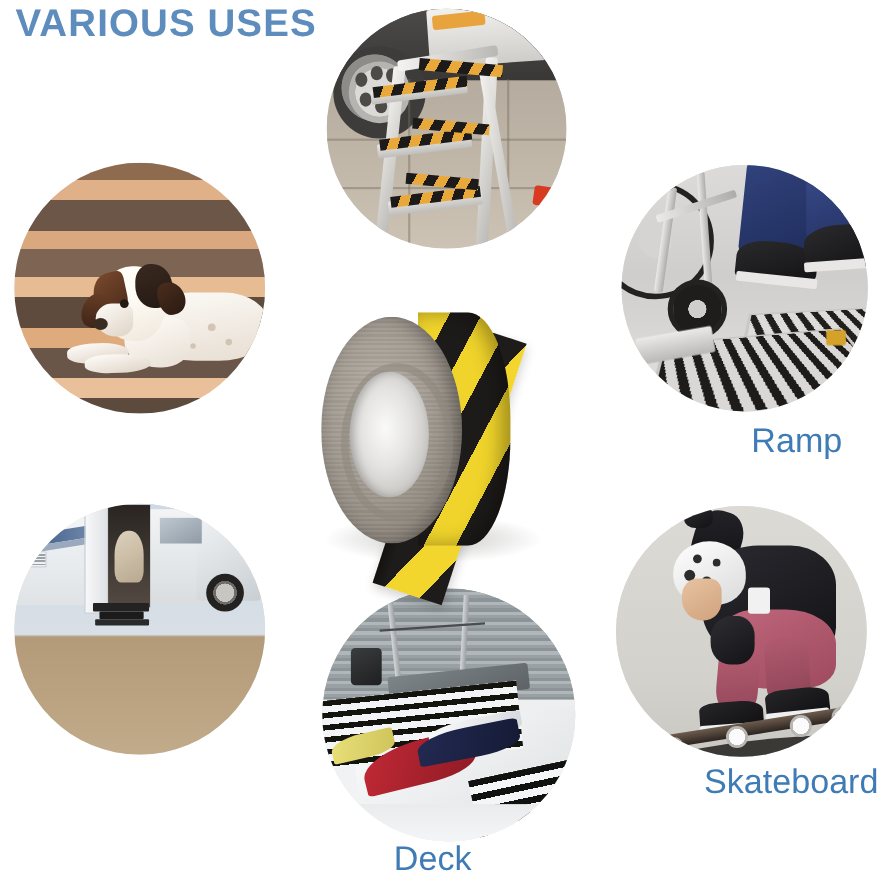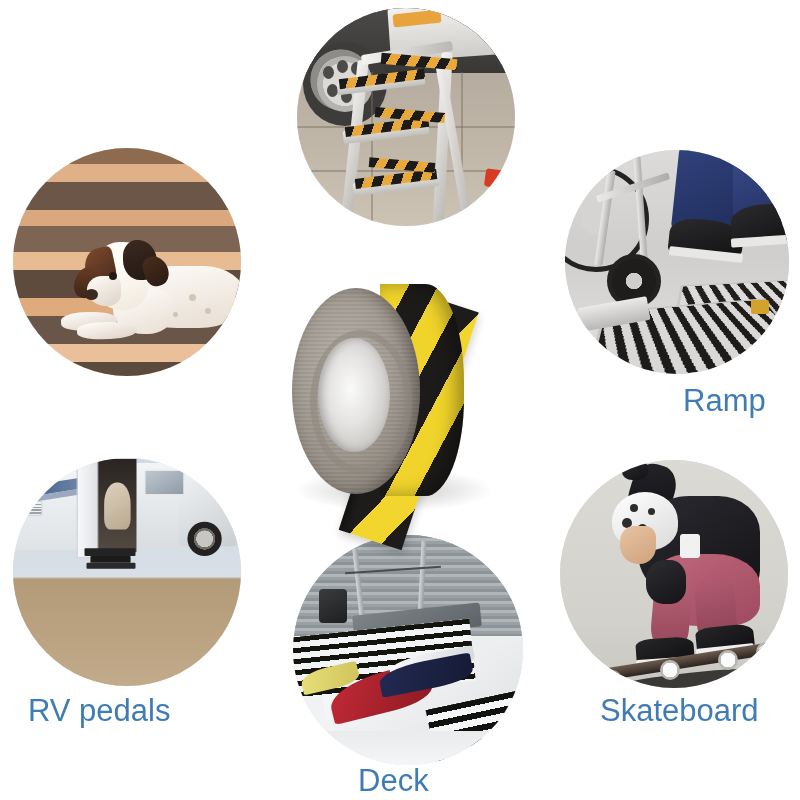--- a/index.html
+++ b/index.html
@@ -233,20 +233,21 @@
      background:linear-gradient(to right,rgba(0,0,0,.35),rgba(0,0,0,0));
      transform:rotate(18deg);transform-origin:top left;}
   .roll-shadow{position:absolute;left:6px;top:186px;width:200px;height:44px;
      background:radial-gradient(ellipse,rgba(90,88,84,.34) 0%,rgba(255,255,255,0) 70%);}
 </style>
 </head>
 <body>
 
 <div id="page">
 
+  <div class="title">VARIOUS USES</div>
 
   <div class="circ" style="left:13px;top:148px;width:228px;height:228px;">
     <div class="inner">
       <div class="steps-bg"></div>
       <div class="dog">
         <div class="dog-body"></div>
         <div class="dog-chest"></div>
         <div class="dog-paw p1"></div>
         <div class="dog-paw p2"></div>
         <div class="dog-head"></div>
@@ -338,21 +339,20 @@
       <div class="rv-window"></div>
       <div class="rv-interior"></div>
       <div class="rv-seat"></div>
       <div class="rv-door"></div>
       <div class="rv-wheel"></div>
       <div class="rv-step"></div>
       <div class="rv-step2"></div>
       <div class="rv-step3"></div>
     </div>
   </div>
-  <div class="label" style="left:28px;top:693px;">RV pedals</div>
 
   <div class="circ" style="left:293px;top:535px;width:230px;height:230px;">
     <div class="inner">
       <div class="deck-bg"></div>
       <div class="water"></div>
       <div class="mast" style="left:64px;top:10px;width:5px;height:96px;transform:rotate(-6deg);"></div>
       <div class="mast" style="left:126px;top:6px;width:5px;height:100px;transform:rotate(3deg);"></div>
       <div class="rail-wire" style="left:52px;top:34px;width:96px;transform:rotate(-4deg);"></div>
       <div class="winch"></div>
       <div style="position:absolute;left:60px;top:74px;width:128px;height:24px;background:linear-gradient(160deg,#7e8589,#5c6266);transform:rotate(-6deg);border-radius:3px;"></div>
@@ -390,21 +390,21 @@
       <div class="sk-sole" style="left:76px;top:198px;width:58px;height:7px;transform:rotate(-4deg);"></div>
       <div class="sk-shoe b"></div>
       <div class="sk-sole" style="left:136px;top:186px;width:58px;height:7px;transform:rotate(-6deg);"></div>
       <div class="sk-board"></div>
       <div class="sk-wheel" style="left:42px;top:210px;"></div>
       <div class="sk-wheel" style="left:100px;top:200px;"></div>
       <div class="sk-wheel" style="left:158px;top:190px;"></div>
       <div class="sk-wheel" style="left:196px;top:182px;"></div>
     </div>
   </div>
-  <div class="label" style="left:600px;top:693px;">Skateboard</div>
+  <div class="label" style="left:640px;top:693px;">Skateboard</div>
 
   <div class="roll-wrap">
     <div class="roll-shadow"></div>
     <div class="tape-tail"></div>
     <div class="tape-tail-edge"></div>
     <div class="tape-band"></div>
     <div class="roll-outer"></div>
     <div class="roll-core-edge"></div>
     <div class="roll-core"></div>
   </div>

